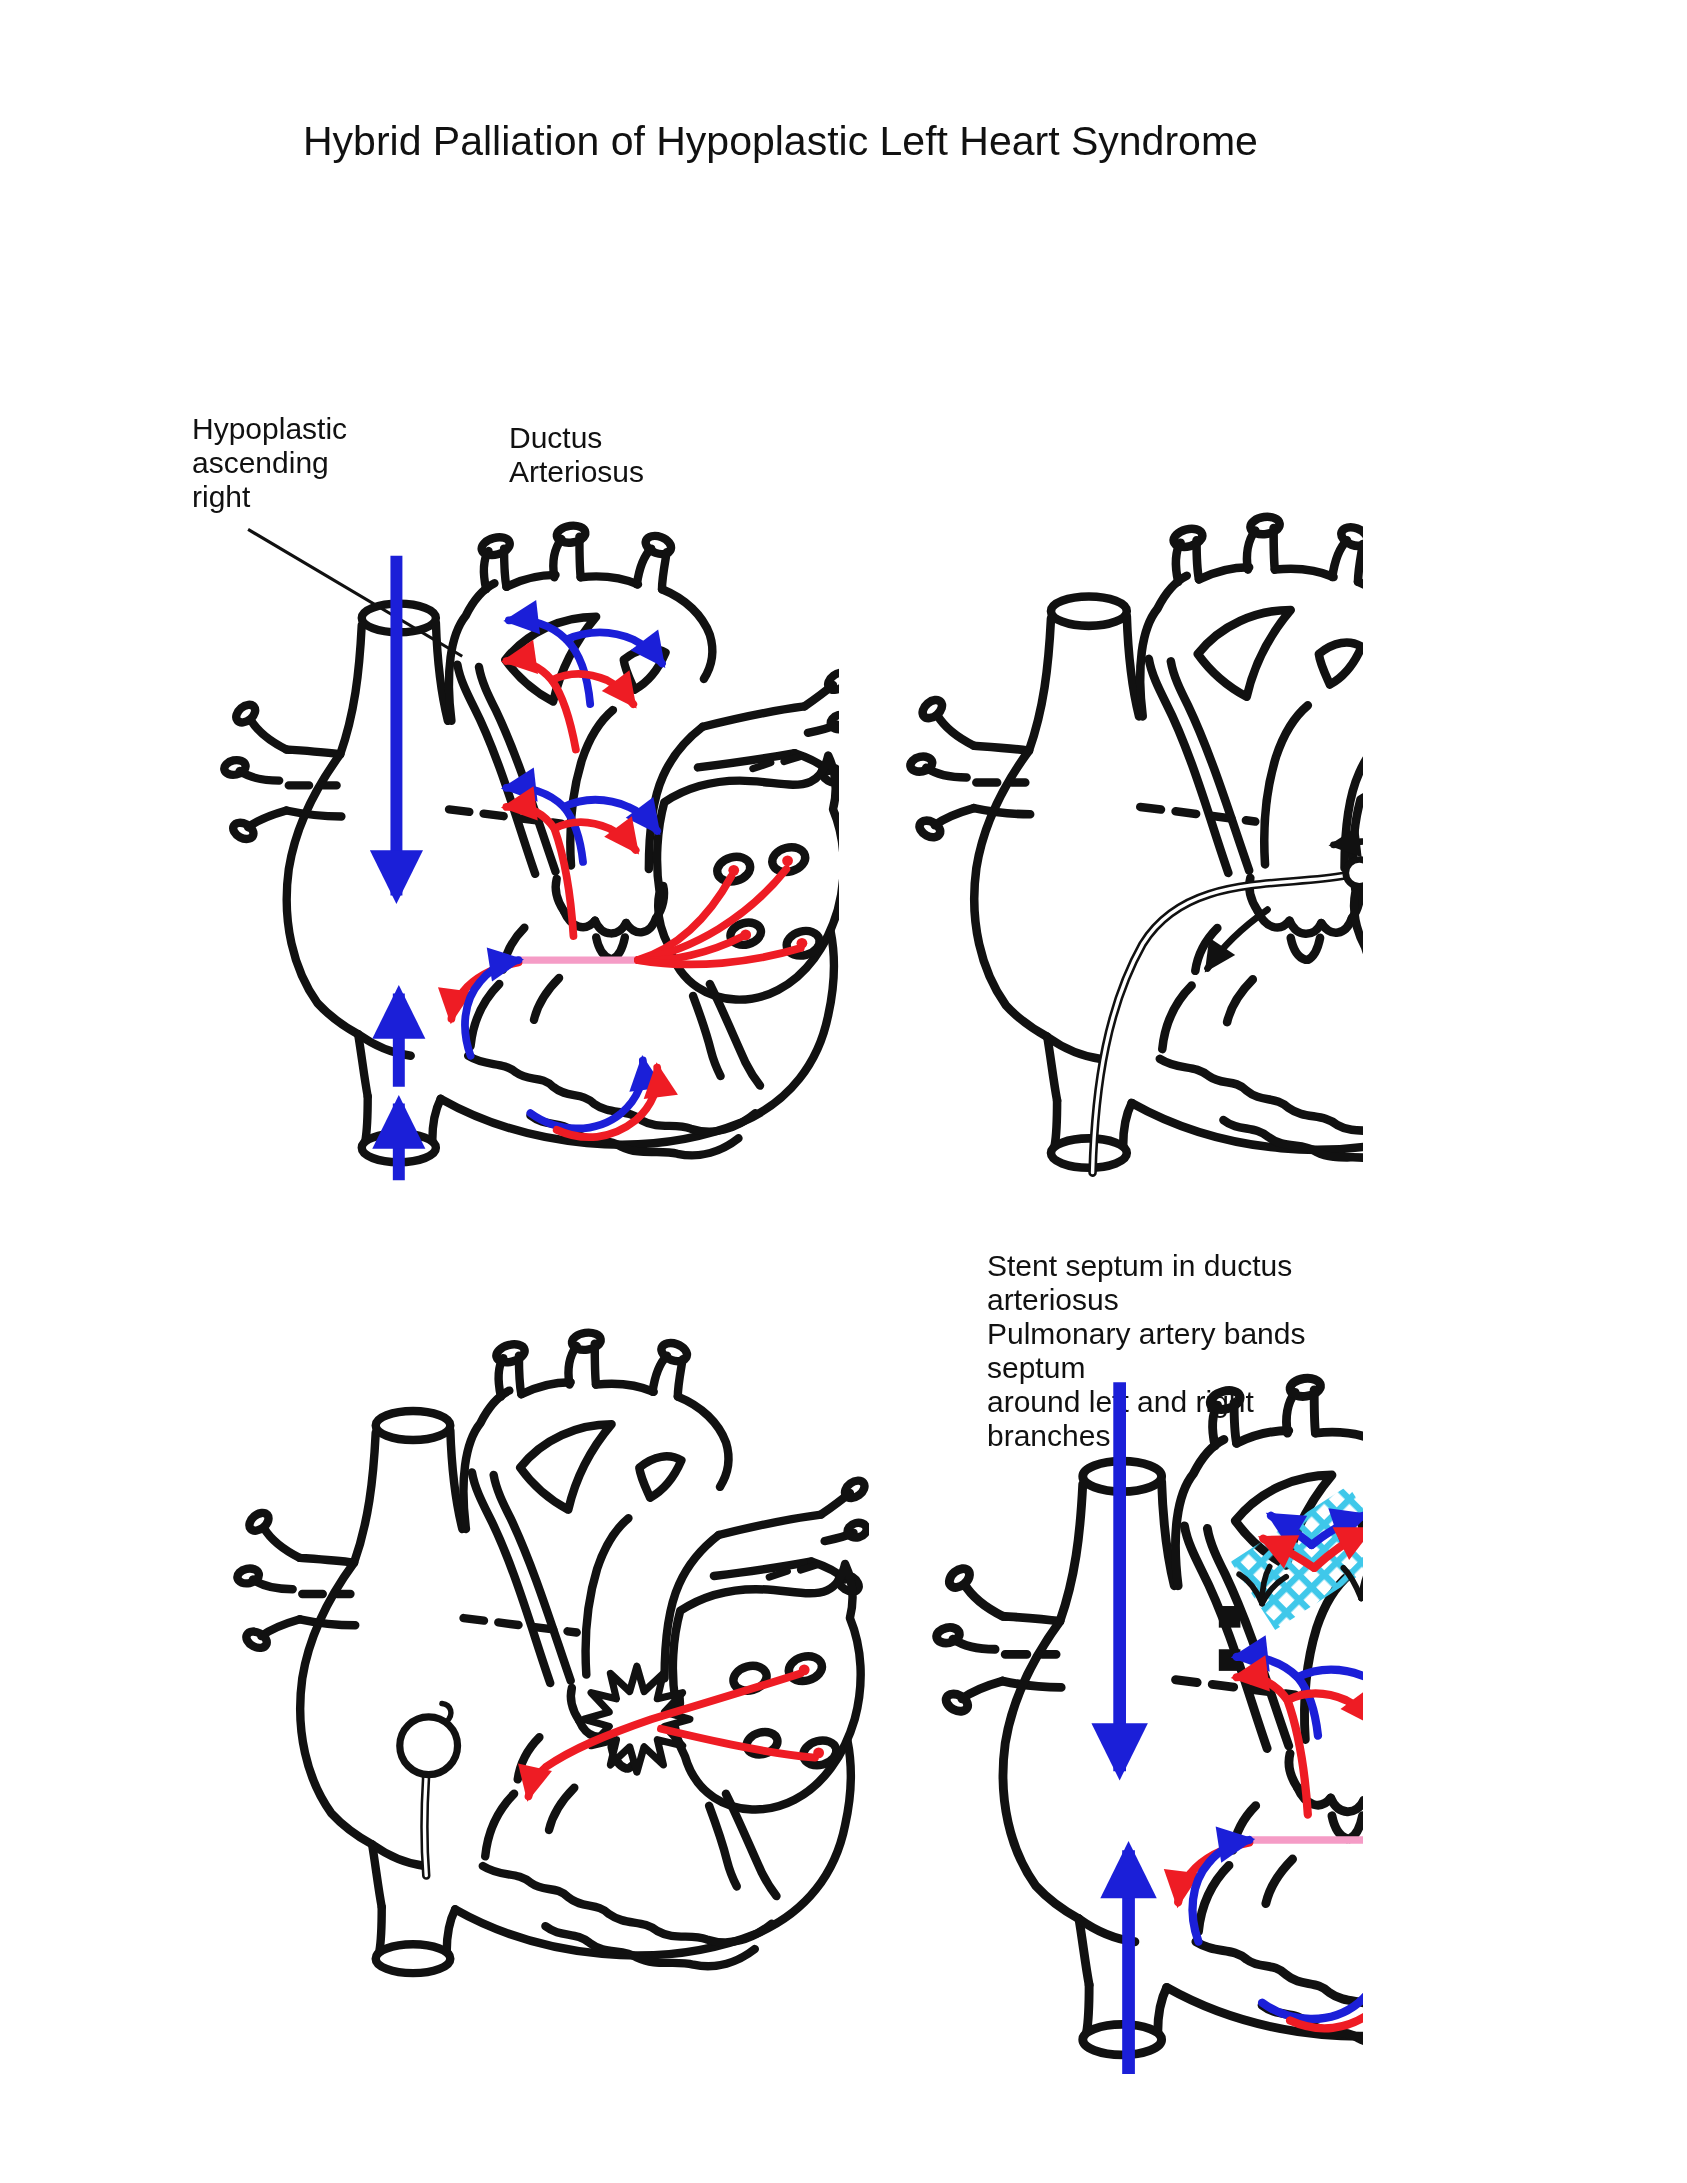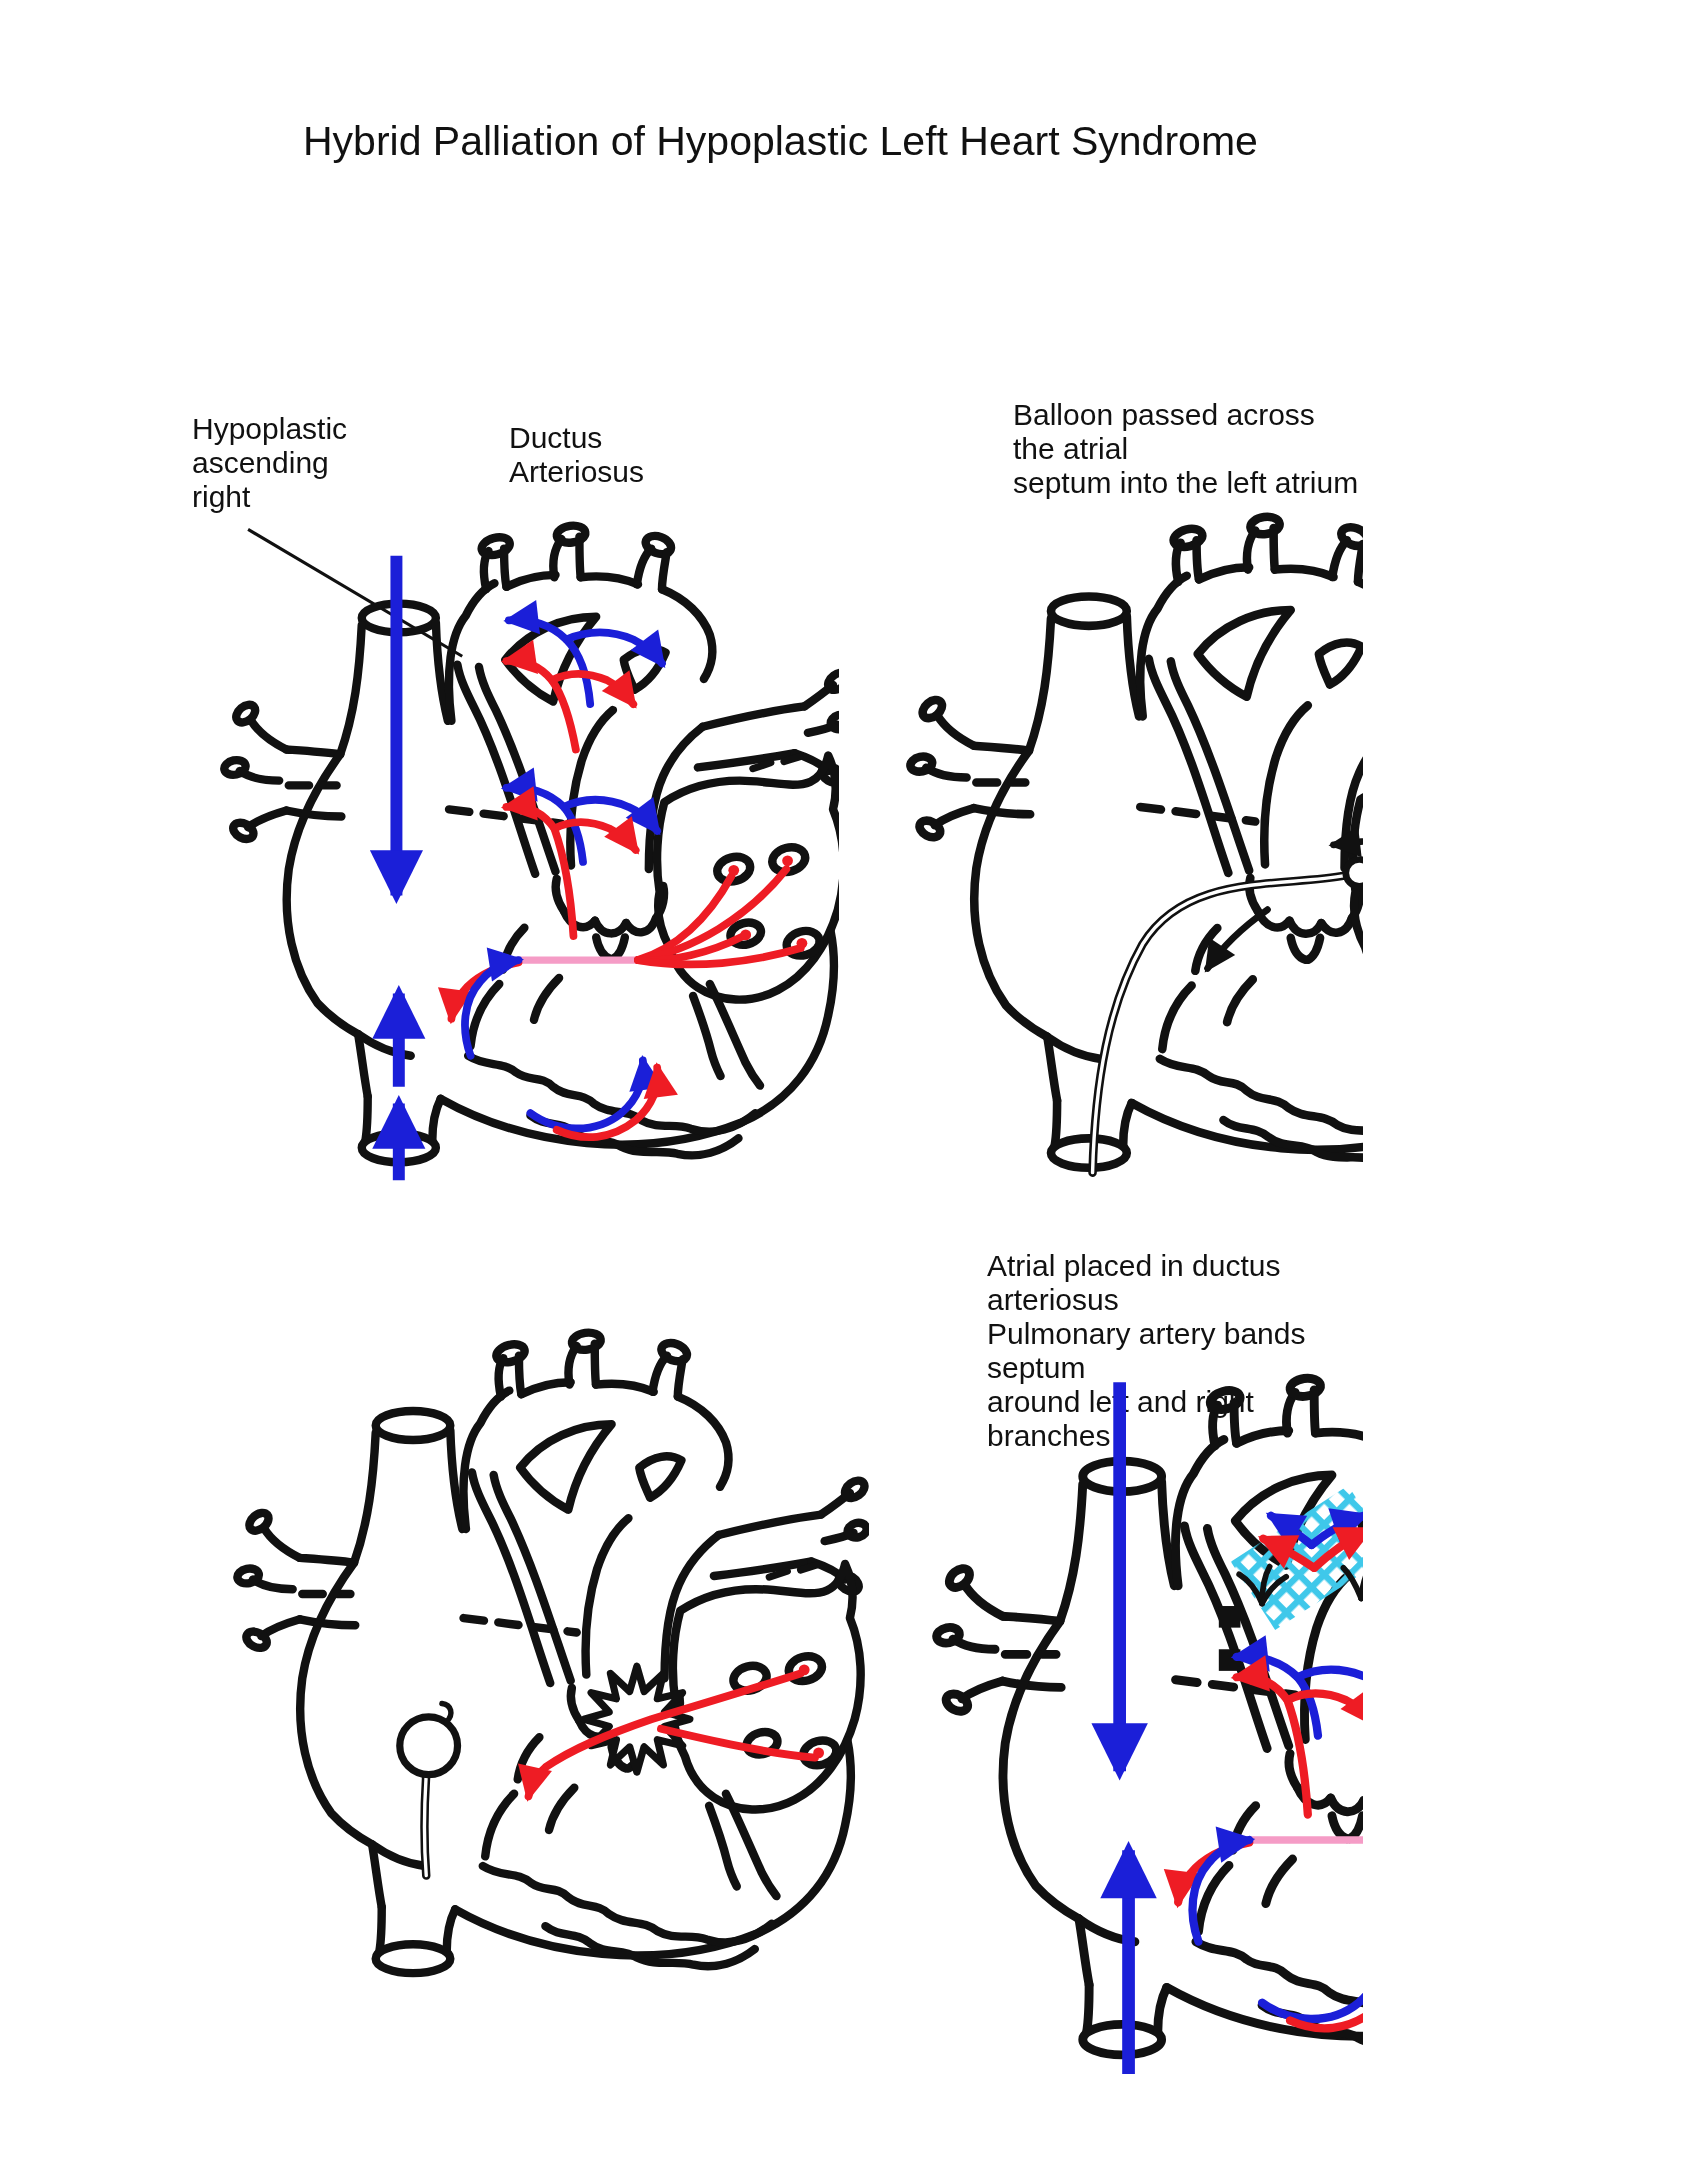--- a/index.html
+++ b/index.html
@@ -190,24 +190,20 @@
       <path class="b10" d="M152,478 L152,400" marker-end="url(#mb)"></path>
 
       <path class="b" d="M312,158 C310,136 304,116 292,104 C280,92 262,86 244,88" marker-end="url(#mb)"></path>
       <path class="b" d="M292,104 C310,96 330,96 348,104 C358,109 366,116 372,124" marker-end="url(#mb)"></path>
       <path class="r" d="M300,196 C296,174 290,152 280,138 C270,126 256,120 242,122" marker-end="url(#mr)"></path>
       <path class="r" d="M280,138 C296,130 312,132 326,138 C334,142 342,150 348,158" marker-end="url(#mr)"></path>
       <use href="#shared-flows"></use>
     </g>
   </svg>
 
-  <div class="label" style="left:1013px;top:398px">
-    <span>Balloon passed across the atrial</span>
-    <span>septum into the left atrium</span>
-  </div>
 
   <svg class="panel-svg" style="left:895px;top:506px" width="652" height="685" viewBox="0 0 520 560">
     <use href="#heart-base"></use>
     <g>
       <path class="k" d="M155,545 C157,470 168,408 196,358 C232,300 308,312 362,302"></path>
       <path class="wcore" d="M155,545 C157,470 168,408 196,358 C232,300 308,312 362,302"></path>
       <circle class="k5 wfill" cx="373" cy="300" r="11"></circle>
       <path class="k5" d="M384,301 L424,305"></path>
       <circle class="k wfill" cx="452" cy="306" r="28"></circle>
       <path class="k5" d="M479,300 l10,-4"></path>
@@ -230,21 +226,21 @@
     </g>
     <g>
       <path class="k" d="M163,376 C161,406 161,434 163,460"></path>
       <path class="wcore" d="M163,376 C161,406 161,434 163,460"></path>
       <circle class="k6 wfill" cx="165" cy="352" r="24"></circle>
       <path class="k4" d="M180,332 C186,326 184,318 176,317"></path>
     </g>
   </svg>
 
   <div class="label" style="left:987px;top:1249px">
-    <span>Atrial placed in ductus arteriosus</span>
+    <span>Stent septum in ductus arteriosus</span>
     <span>Pulmonary artery bands septum</span>
     <span>around left and right branches</span>
   </div>
 
   <svg class="panel-svg" style="left:917px;top:1367px" width="685" height="712" viewBox="0 0 520 560">
     <use href="#heart-base"></use>
     <g transform="translate(301,150) rotate(-33)">
       <rect x="-55" y="-32" width="110" height="64" fill="url(#hatch)"></rect>
     </g>
     <g>

